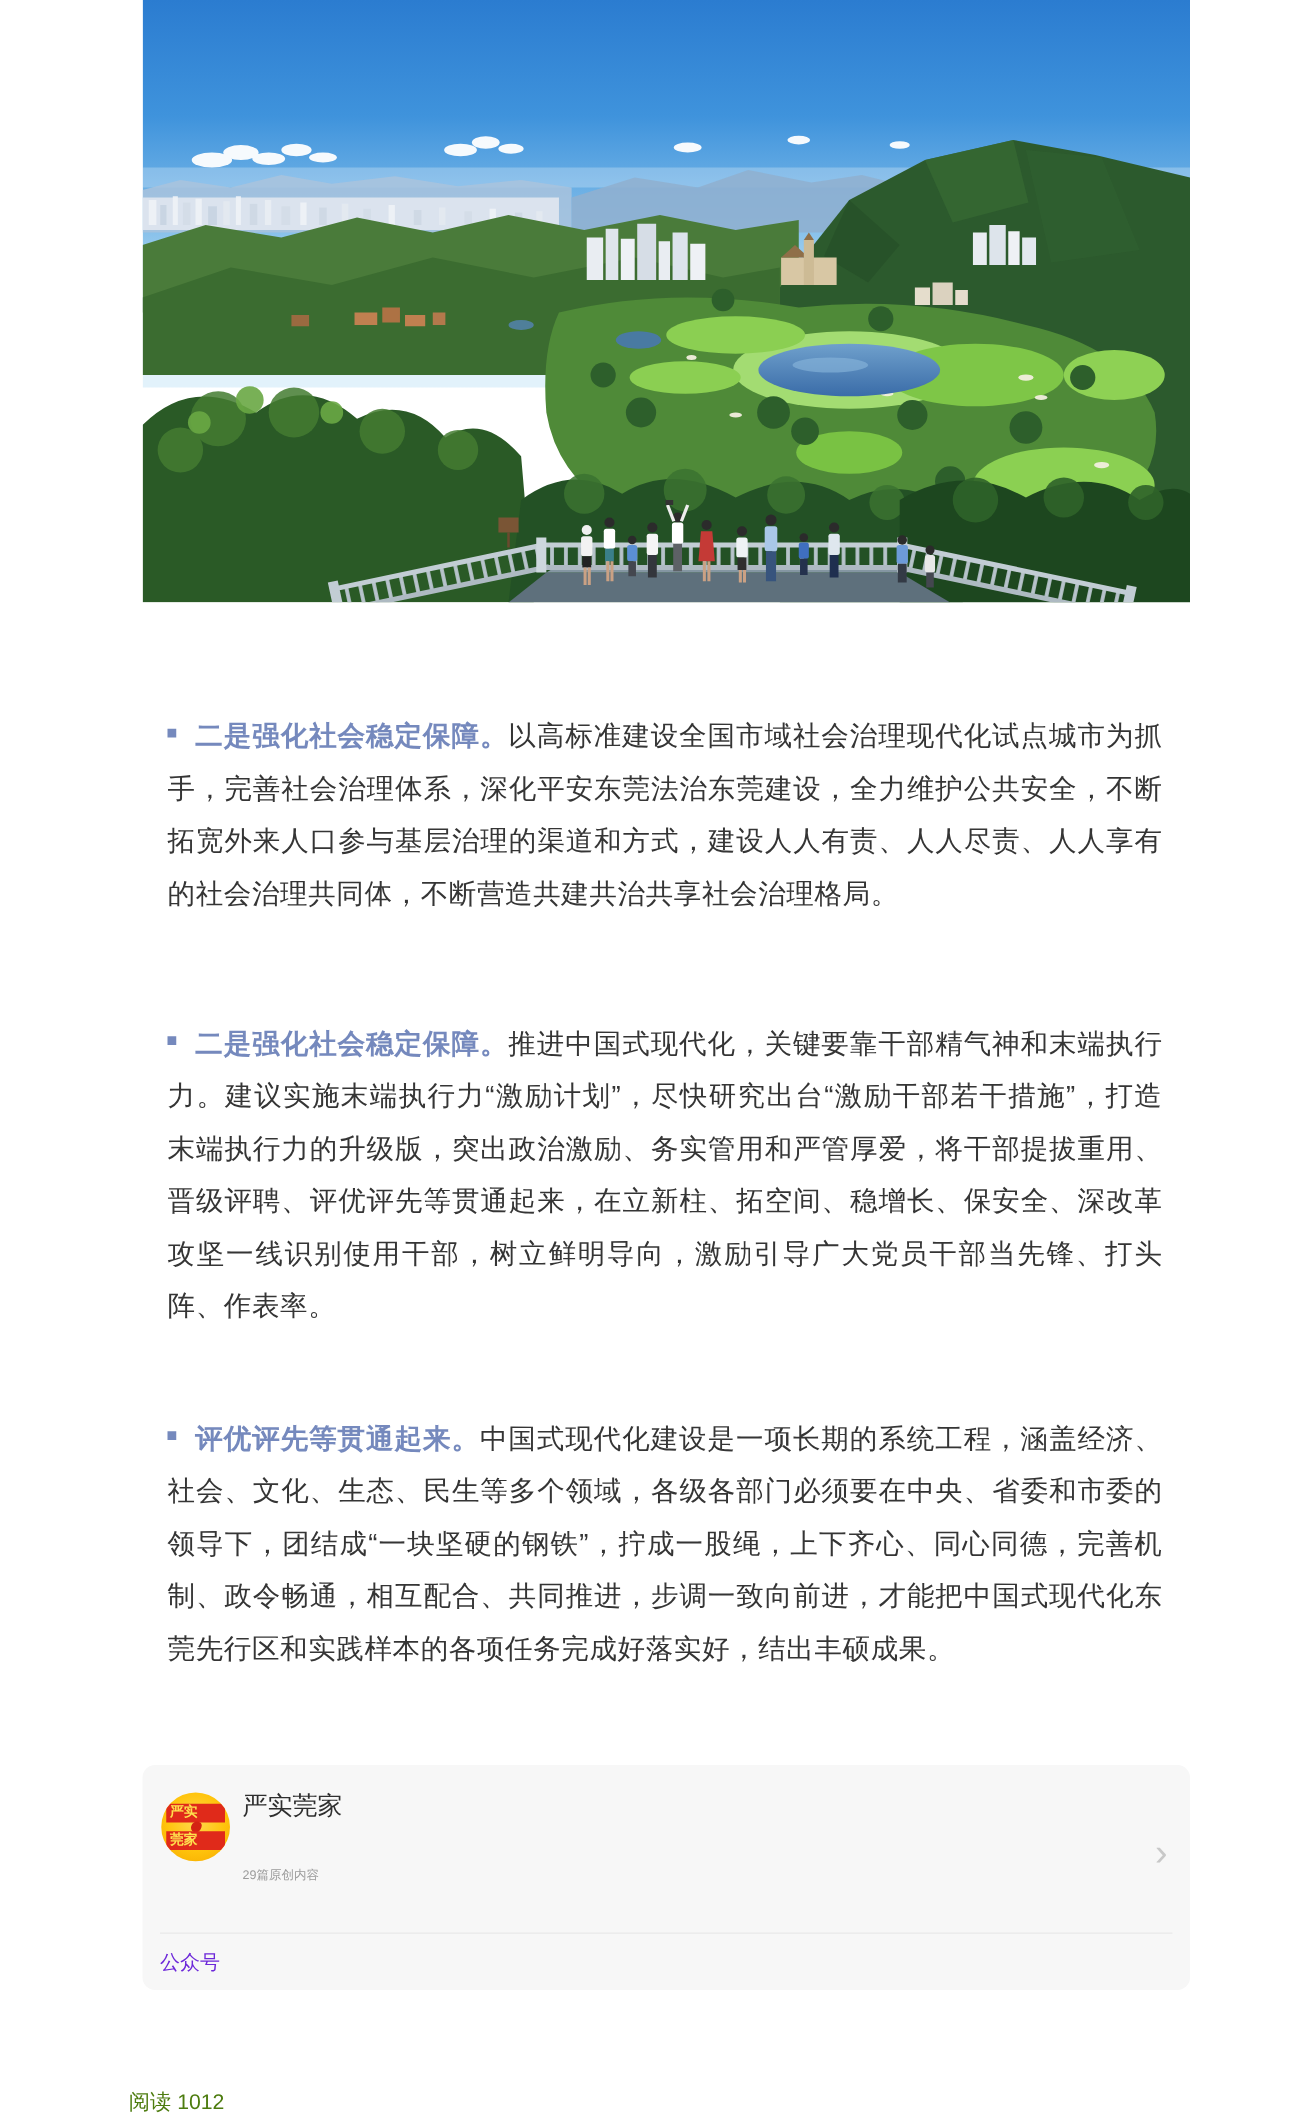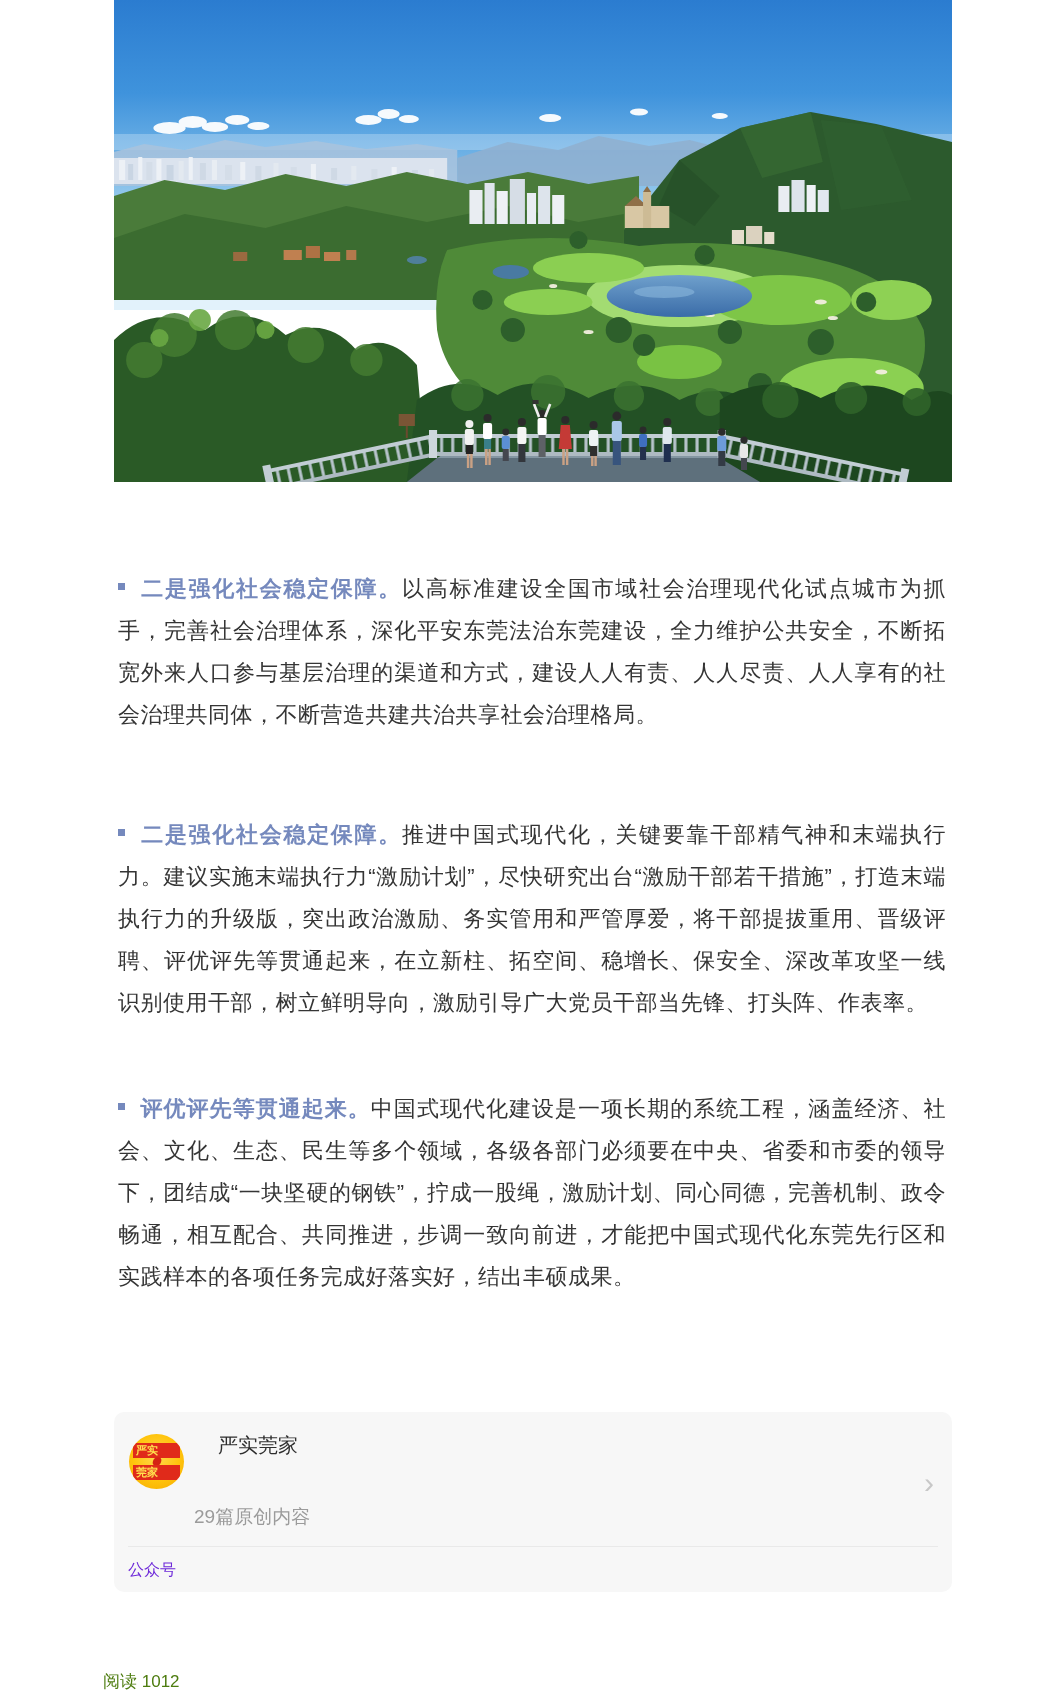--- a/index.html
+++ b/index.html
@@ -7,21 +7,21 @@
     width:1043px;height:1699px;position:relative;background:#ffffff;
     font-family:"Liberation Sans","DejaVu Sans",sans-serif;
     overflow:hidden;
   }
   
   .hero{position:absolute;left:114px;top:0;width:838px;height:482px;overflow:hidden;}
   .hero svg{display:block;width:838px;height:482px;}
   
   .article{position:absolute;left:118px;top:482px;width:828px;}
   .article p{
-    margin:0;font-size:22px;line-height:42px;letter-spacing:.5px;
+    margin:16px;font-size:22px;line-height:42px;letter-spacing:.5px;
     color:#353535;text-align:justify;
   }
   .article p.p1{margin-top:86px;}
   .article p.p2{margin-top:78px;}
   .article p.p3{margin-top:64px;}
   .bullet{
     display:inline-block;width:7px;height:7px;background:#7589bd;
     margin-right:15px;vertical-align:6px;
   }
   .p-head{color:#7589bd;font-weight:bold;}
@@ -40,24 +40,24 @@
     position:absolute;left:4px;width:47px;height:15px;background:#e02a1a;
     color:#ffe14d;font-size:11px;font-weight:bold;line-height:15px;
     display:flex;justify-content:space-between;padding:0 3px;box-sizing:border-box;align-items:flex-end;
   }
   .avatar .band.b1{top:9px;}
   .avatar .band.b2{top:31px;}
   .avatar .spark{
     position:absolute;left:24px;top:23px;width:8px;height:9px;background:#d42313;
     border-radius:60% 40% 55% 45%;transform:rotate(18deg);
   }
-  .acc-name{position:absolute;left:80px;top:19px;font-size:20px;line-height:28px;color:#2e2e2e;font-weight:500;margin-left:24px;}
+  .acc-name{position:absolute;left:80px;top:19px;font-size:20px;line-height:28px;color:#2e2e2e;font-weight:500;}
   .acc-desc{position:absolute;left:80px;top:52px;width:700px;font-size:15px;line-height:26px;color:#9b9b9b;
             white-space:nowrap;overflow:hidden;}
-  .acc-count{position:absolute;left:80px;top:92px;font-size:19px;line-height:26px;color:#9b9b9b;}
+  .acc-count{position:absolute;left:80px;top:76px;font-size:10px;line-height:26px;color:#9b9b9b;}
   .chevron{
     position:absolute;right:18px;top:56px;font-size:30px;line-height:30px;color:#c8c8c8;
     font-weight:400;cursor:pointer;
   }
   .card-divider{position:absolute;left:14px;right:14px;top:134px;height:1px;background:#e9e9e9;}
   .acc-type{position:absolute;left:14px;top:148px;font-size:16px;color:#6d28d9;}
   
   .read-count{position:absolute;left:103px;top:1670px;font-size:17px;color:#4d7c0f;}
 </style>
 </head>
@@ -324,21 +324,21 @@
         <rect x="621" y="458" width="6" height="12" fill="#44474f"></rect>
     </g>
   </svg>
 </div>
 
 <div class="article">
   <p class="p1"><span class="bullet"></span><span class="p-head">二是强化社会稳定保障。</span><span>以高标准建设全国市域社会治理现代化试点城市为抓手，完善社会治理体系，深化平安东莞法治东莞建设，全力维护公共安全，不断拓宽外来人口参与基层治理的渠道和方式，建设人人有责、人人尽责、人人享有的社会治理共同体，不断营造共建共治共享社会治理格局。</span></p>
 
   <p class="p2"><span class="bullet"></span><span class="p-head">二是强化社会稳定保障。</span><span>推进中国式现代化，关键要靠干部精气神和末端执行力。建议实施末端执行力“激励计划”，尽快研究出台“激励干部若干措施”，打造末端执行力的升级版，突出政治激励、务实管用和严管厚爱，将干部提拔重用、晋级评聘、评优评先等贯通起来，在立新柱、拓空间、稳增长、保安全、深改革攻坚一线识别使用干部，树立鲜明导向，激励引导广大党员干部当先锋、打头阵、作表率。</span></p>
 
-  <p class="p3"><span class="bullet"></span><span class="p-head">评优评先等贯通起来。</span><span>中国式现代化建设是一项长期的系统工程，涵盖经济、社会、文化、生态、民生等多个领域，各级各部门必须要在中央、省委和市委的领导下，团结成“一块坚硬的钢铁”，拧成一股绳，激励计划、同心同德，完善机制、政令畅通，相互配合、共同推进，步调一致向前进，才能把中国式现代化东莞先行区和实践样本的各项任务完成好落实好，结出丰硕成果。</span></p>
+  <p class="p3"><span class="bullet"></span><span class="p-head">评优评先等贯通起来。</span><span>中国式现代化建设是一项长期的系统工程，涵盖经济、社会、文化、生态、民生等多个领域，各级各部门必须要在中央、省委和市委的领导下，团结成“一块坚硬的钢铁”，拧成一股绳，上下齐心、同心同德，完善机制、政令畅通，相互配合、共同推进，步调一致向前进，才能把中国式现代化东莞先行区和实践样本的各项任务完成好落实好，结出丰硕成果。</span></p>
 </div>
 
 <div class="card">
   <div class="card-main">
     <div class="avatar">
       <div class="band b1">
           <span>严实</span>
         </div>
       <div class="spark"></div>
       <div class="band b2">

